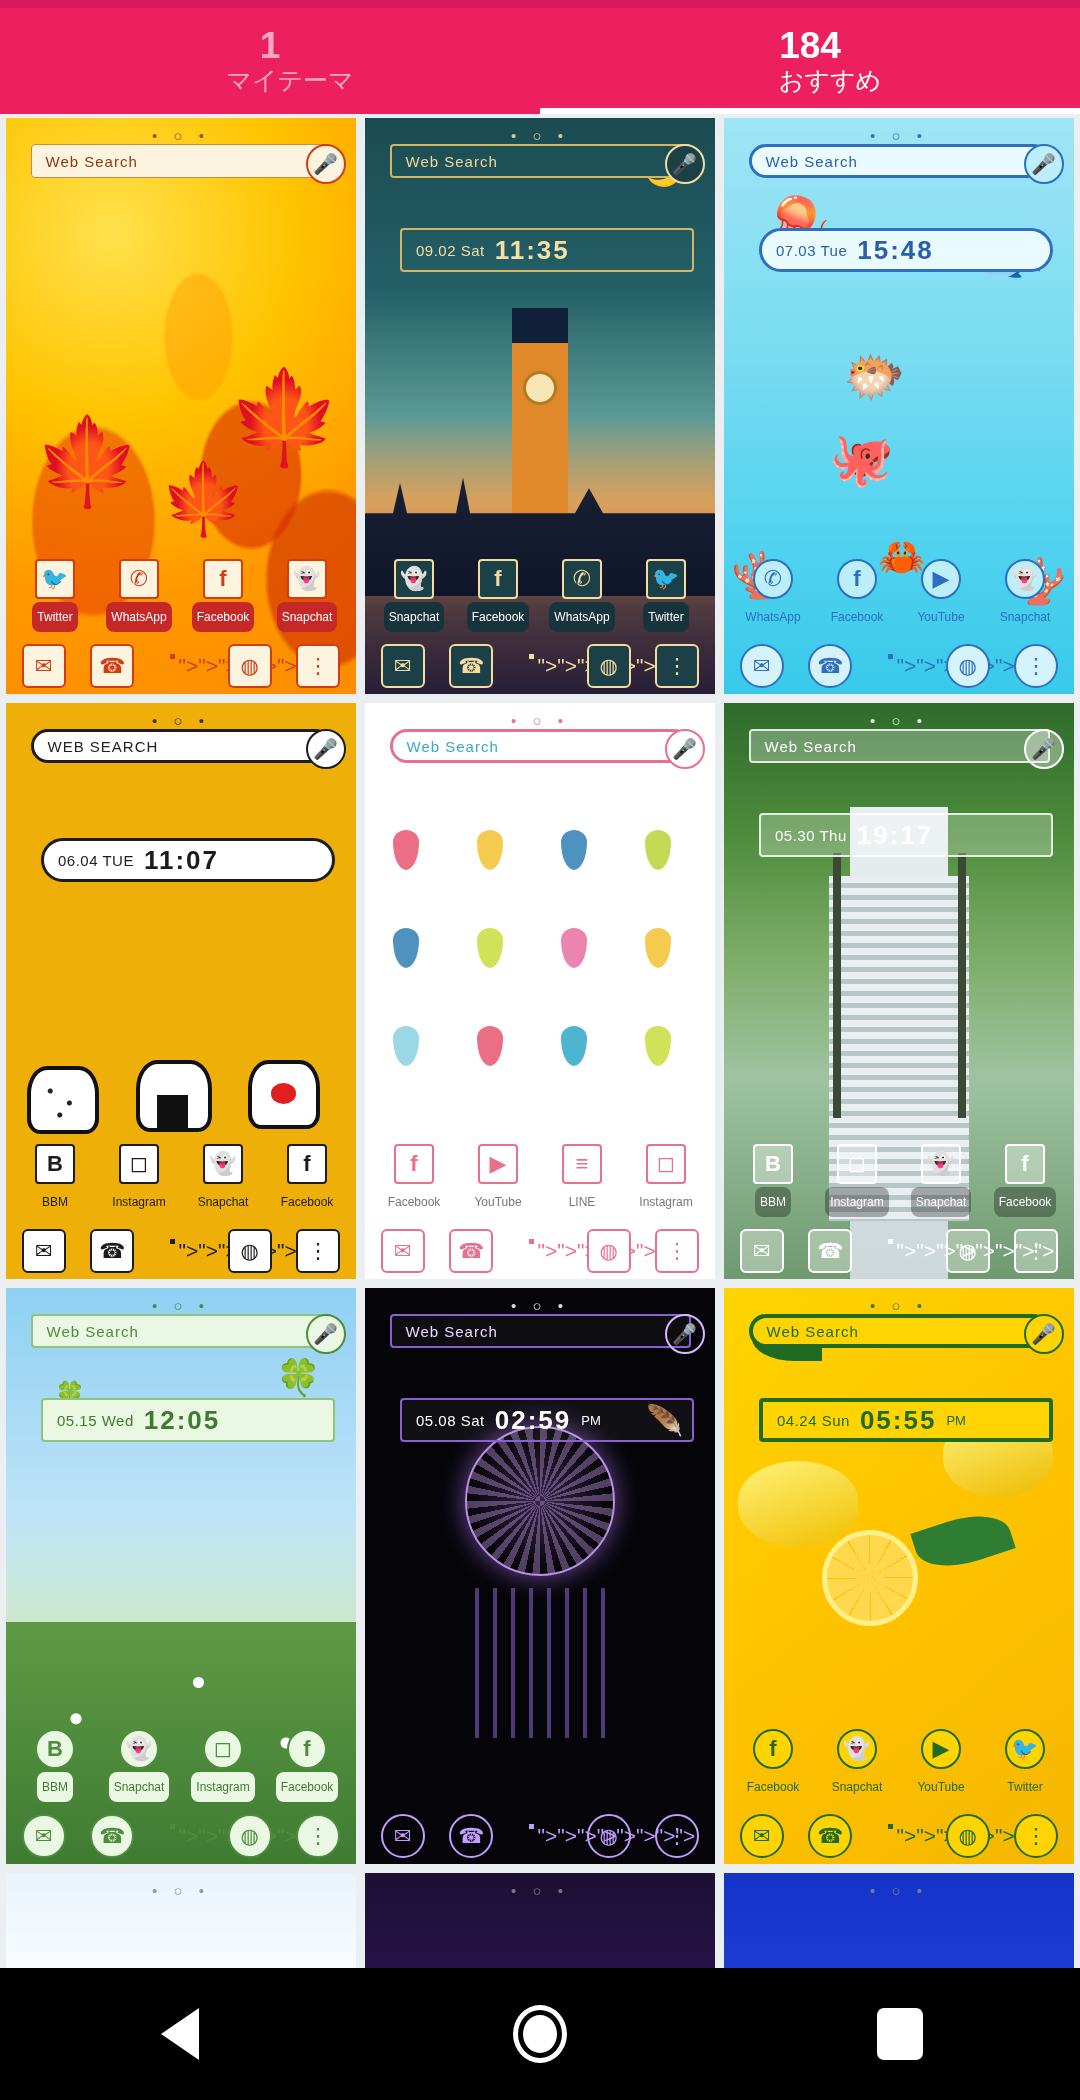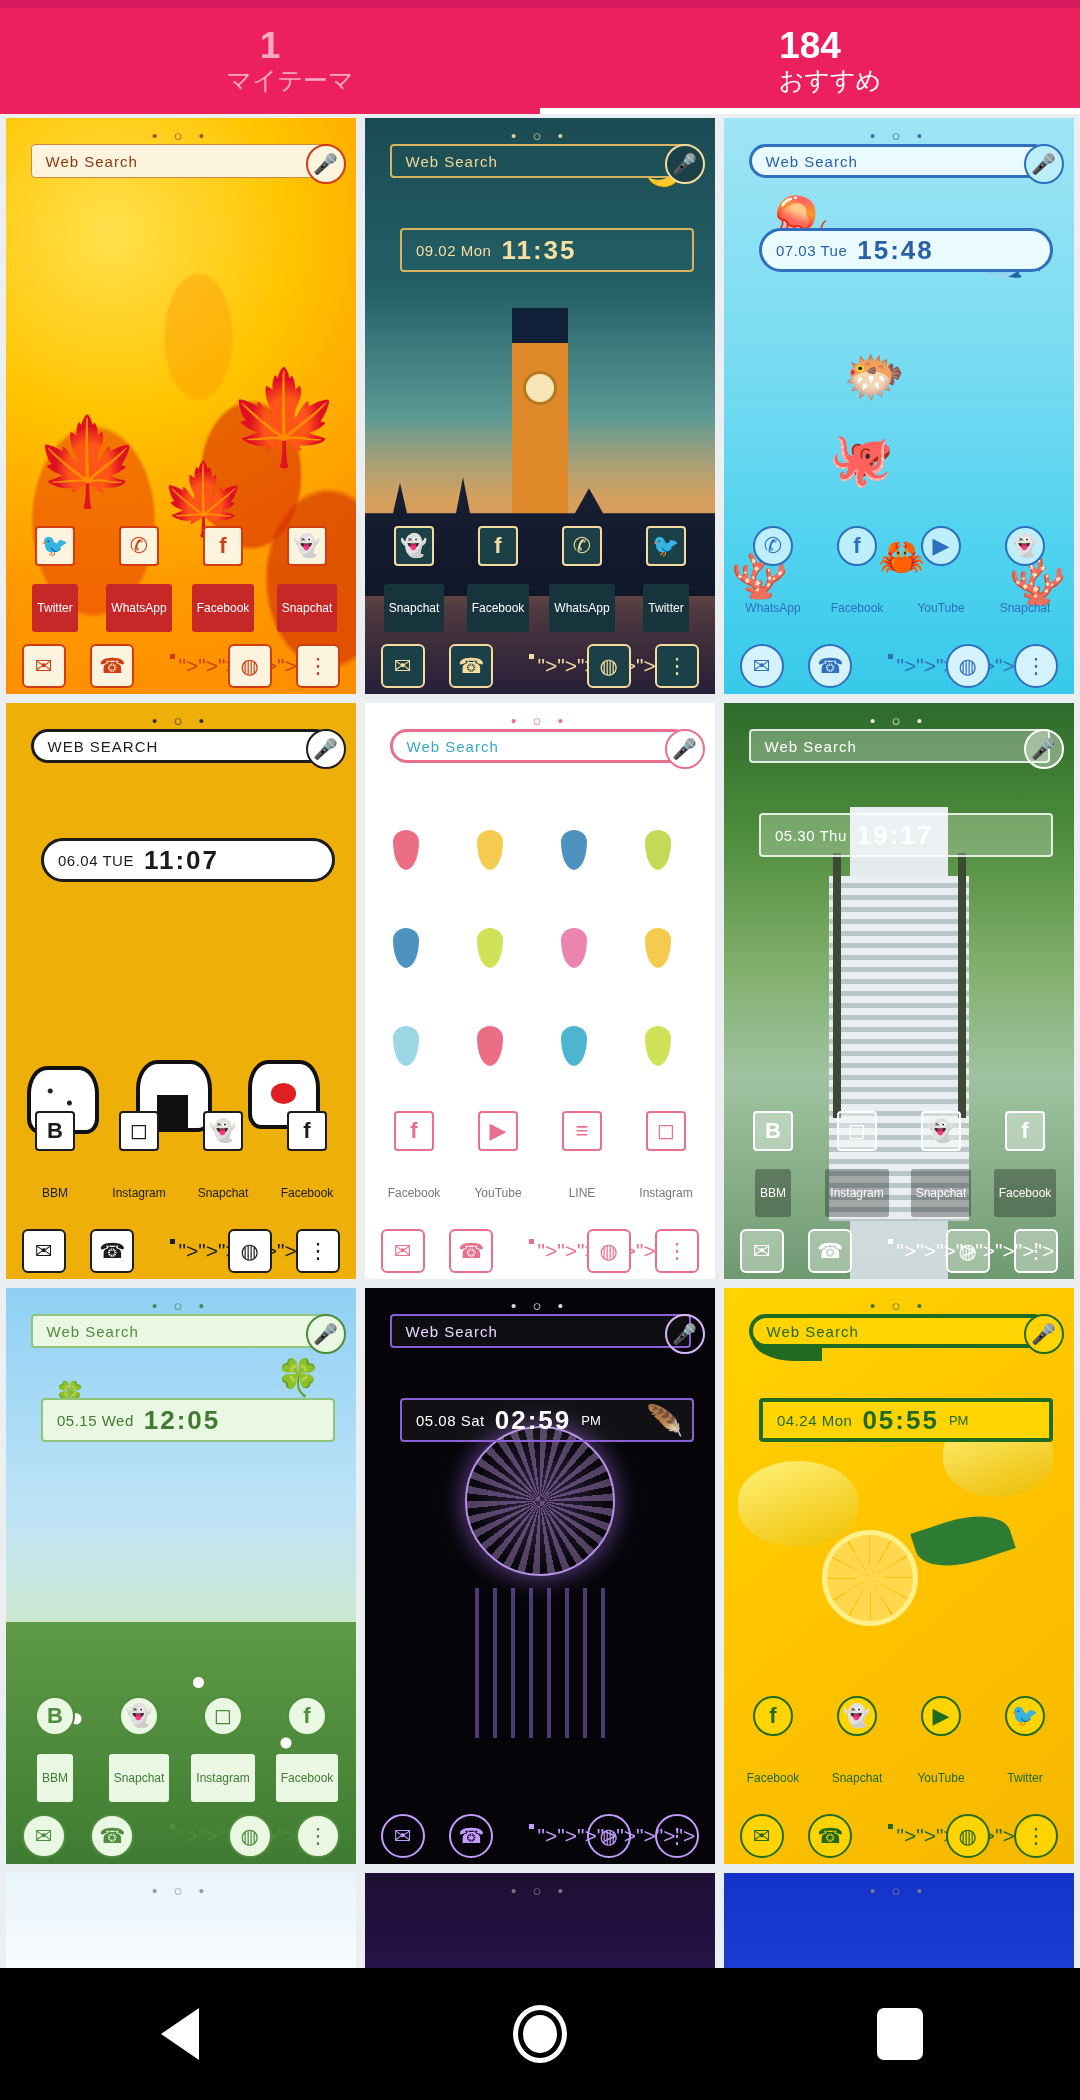--- a/index.html
+++ b/index.html
@@ -42,22 +42,22 @@
   .clockbar .time { font-size:26px; letter-spacing:2px; font-weight:600; }
   .mic { position:absolute; width:40px; height:40px; border-radius:50%;
          display:flex; align-items:center; justify-content:center; font-size:20px; }
 
   
   .approw { position:absolute; left:2%; right:2%; display:flex;
             justify-content:space-around; align-items:flex-end; }
   .app { display:flex; flex-direction:column; align-items:center; gap:3px; width:22%; }
   .app .ic { width:40px; height:40px; display:flex; align-items:center;
              justify-content:center; font-size:22px; font-weight:bold; }
-  .app .nm { font-size:12px; padding:17px 5px; border-radius:3px;
-             white-space:nowrap;margin-top:15px; }
+  .app .nm { font-size:12px; padding:8px 5px; border-radius:8px;
+             white-space:nowrap; }
   .dockrow { position:absolute; left:1%; right:1%; bottom:6px; display:flex;
              justify-content:space-around; align-items:center; }
   .dock { width:44px; height:44px; display:flex; align-items:center;
           justify-content:center; font-size:21px; }
   .gridicon { display:grid; grid-template-columns:repeat(3,5px); gap:3px; }
   .gridicon i { width:5px; height:5px; display:block; }
 
   
   .bg-maple { background:
       radial-gradient(circle at 30% 20%, #ffe14d 0%, #ffc400 35%, #ff9800 70%, #fb8c00 100%); }
@@ -169,21 +169,21 @@
         <div class="sea" style="left:50%;top:33%;transform:translateX(-50%);width:56px;height:250px;background:linear-gradient(180deg,#11213a 0 14%,#e0892a 14% 100%);"></div>
         <div class="sea" style="left:50%;top:44%;transform:translateX(-50%);width:34px;height:34px;border-radius:50%;background:#f6e6b5;border:3px solid #b5791f;"></div>
         <div class="sea" style="left:0;right:0;bottom:17%;height:24%;background:linear-gradient(180deg,#1b2236,#10162a);clip-path:polygon(0 40%,8% 40%,10% 18%,12% 40%,26% 40%,28% 14%,30% 40%,60% 40%,64% 22%,68% 40%,100% 40%,100% 100%,0 100%);"></div>
       </div>
       <div class="dots" style="color:#f6dfa2;opacity:.85;">• ○ •</div>
       <div class="searchbar" style="top:26px;background:transparent;color:#f3d89b;border:2px solid #d8b45e;border-radius:4px;">
         <span>Web Search</span>
       </div>
       <div class="mic" style="top:26px;right:3%;background:#1c4047;color:#f5dc9e;border:2px solid #f5dc9e;">🎤</div>
       <div class="clockbar" style="top:110px;background:transparent;color:#f6dfa2;border:2px solid #d8b45e;border-radius:4px;">
-        <span class="date">09.02 Mon</span>
+        <span class="date">09.02 Sat</span>
         <span class="time">11:35</span>
       </div>
       <div class="approw" style="bottom:62px;">
         <div class="app">
           <div class="ic" style="background:#1c4047;color:#f5dc9e;border-radius:4px;border:2px solid #f5dc9e;">👻</div>
           <div class="nm" style="background:#17333b;color:#fff;">Snapchat</div>
         </div>
         <div class="app">
           <div class="ic" style="background:#1c4047;color:#f5dc9e;border-radius:4px;border:2px solid #f5dc9e;">f</div>
           <div class="nm" style="background:#17333b;color:#fff;">Facebook</div>
@@ -477,21 +477,21 @@
         <div class="sea" style="left:28%;top:42%;width:96px;height:96px;border-radius:50%;background:repeating-conic-gradient(#ffd84d 0deg 28deg,#ffc107 28deg 30deg);border:5px solid #fff08a;"></div>
         <div class="sea" style="right:18%;top:40%;width:96px;height:46px;background:#2e7d32;border-radius:0 60% 0 60%;transform:rotate(-18deg);"></div>
         <div class="sea" style="left:8%;top:6%;width:70px;height:38px;background:#1f6b22;border-radius:0 60% 0 60%;"></div>
       </div>
       <div class="dots" style="color:#1f6b22;opacity:.85;">• ○ •</div>
       <div class="searchbar" style="top:26px;background:#ffd400;color:#1f6b22;border:4px solid #1f6b22;border-radius:22px;">
         <span>Web Search</span>
       </div>
       <div class="mic" style="top:26px;right:3%;background:#ffd400;color:#1f6b22;border:2px solid #1f6b22;">🎤</div>
       <div class="clockbar" style="top:110px;background:#ffd400;color:#1f6b22;border:4px solid #1f6b22;border-radius:4px;">
-        <span class="date">04.24 Mon</span>
+        <span class="date">04.24 Sun</span>
         <span class="time">05:55</span>
         <span style="font-size:13px;">PM</span>
       </div>
       <div class="approw" style="bottom:62px;">
         <div class="app">
           <div class="ic" style="background:#ffd400;color:#1f6b22;border-radius:50%;border:2px solid #1f6b22;">f</div>
           <div class="nm" style="background:transparent;color:#1f6b22;">Facebook</div>
         </div>
         <div class="app">
           <div class="ic" style="background:#ffd400;color:#1f6b22;border-radius:50%;border:2px solid #1f6b22;">👻</div>

